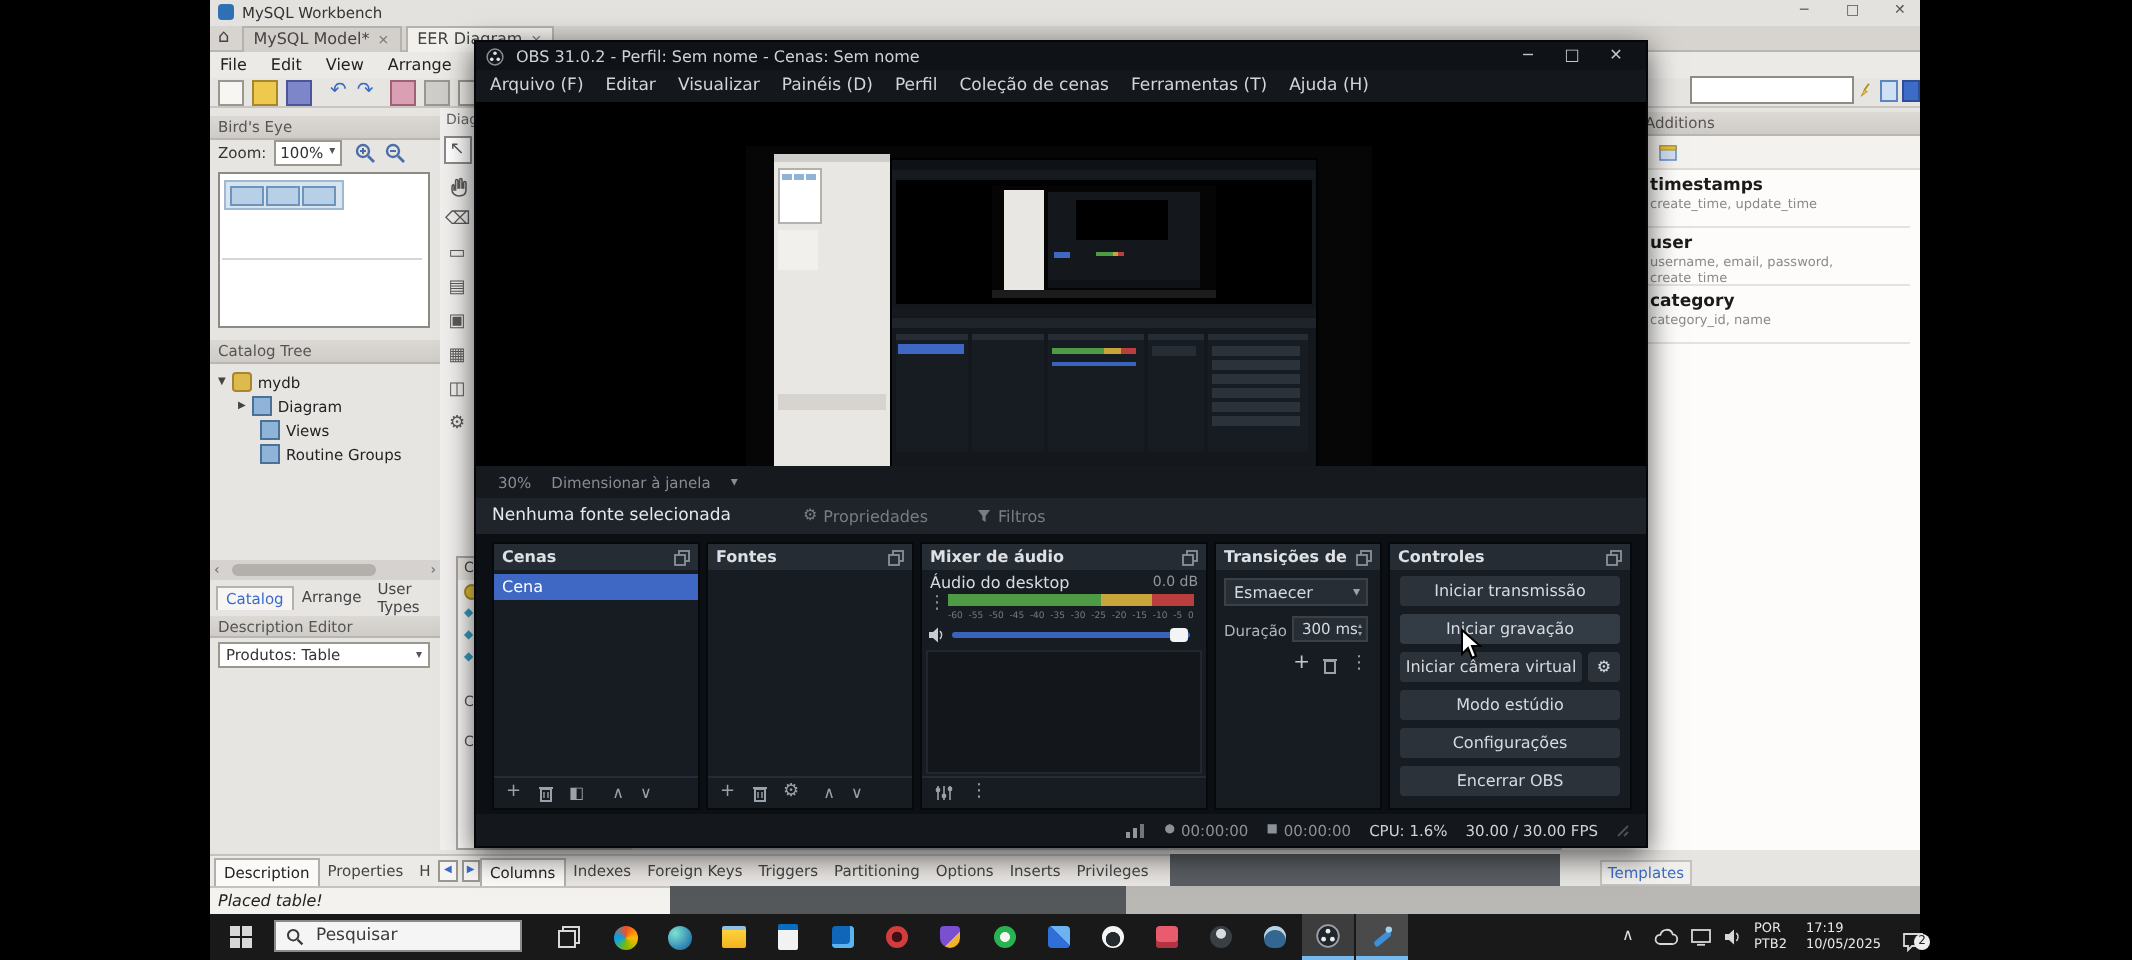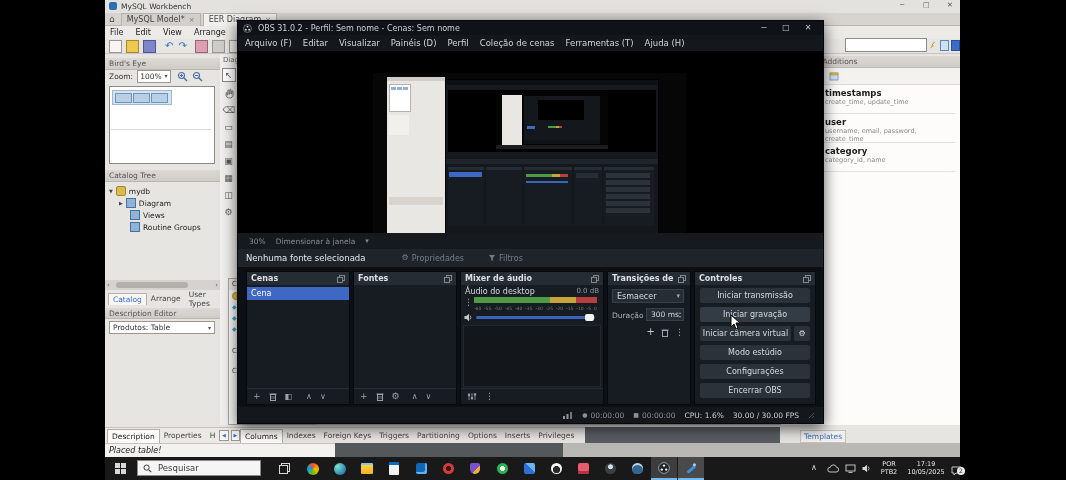--- a/index.html
+++ b/index.html
@@ -41,21 +41,21 @@
           display:flex;align-items:center;gap:8px;padding:0 6px;color:#9aa1a8;font-size:9px;}
   .popout{margin-left:auto;}
   .obs-btn{position:absolute;left:5px;right:5px;height:15px;background:#2b323a;border-radius:2px;
            color:#d7dbdf;font-size:8px;display:flex;align-items:center;justify-content:center;}
   .tick{font-size:4.5px;color:#747b83;}
   .dim{color:#8a9198;}
   .gly{line-height:1;}
   
   #tb{left:105px;top:457px;width:855px;height:23px;background:#191919;}
   .slot{position:absolute;top:0;width:26px;height:23px;display:flex;align-items:center;justify-content:center;}
-  .tray-2l{font-size:6.5px;line-height:8px;color:#e8e8e8;text-align:center;}
+  .tray-2l{font-size:6.5px;line-height:8px;color:#e8e8e8;text-align:left;}
   
   .mini{position:absolute;}
 </style>
 </head>
 <body>
 
 <div id="stage">
   <div class="a" style="left:0;top:0;width:105px;height:480px;background:#000;"></div>
   <div class="a" style="left:960px;top:0;width:106px;height:480px;background:#000;"></div>
 

